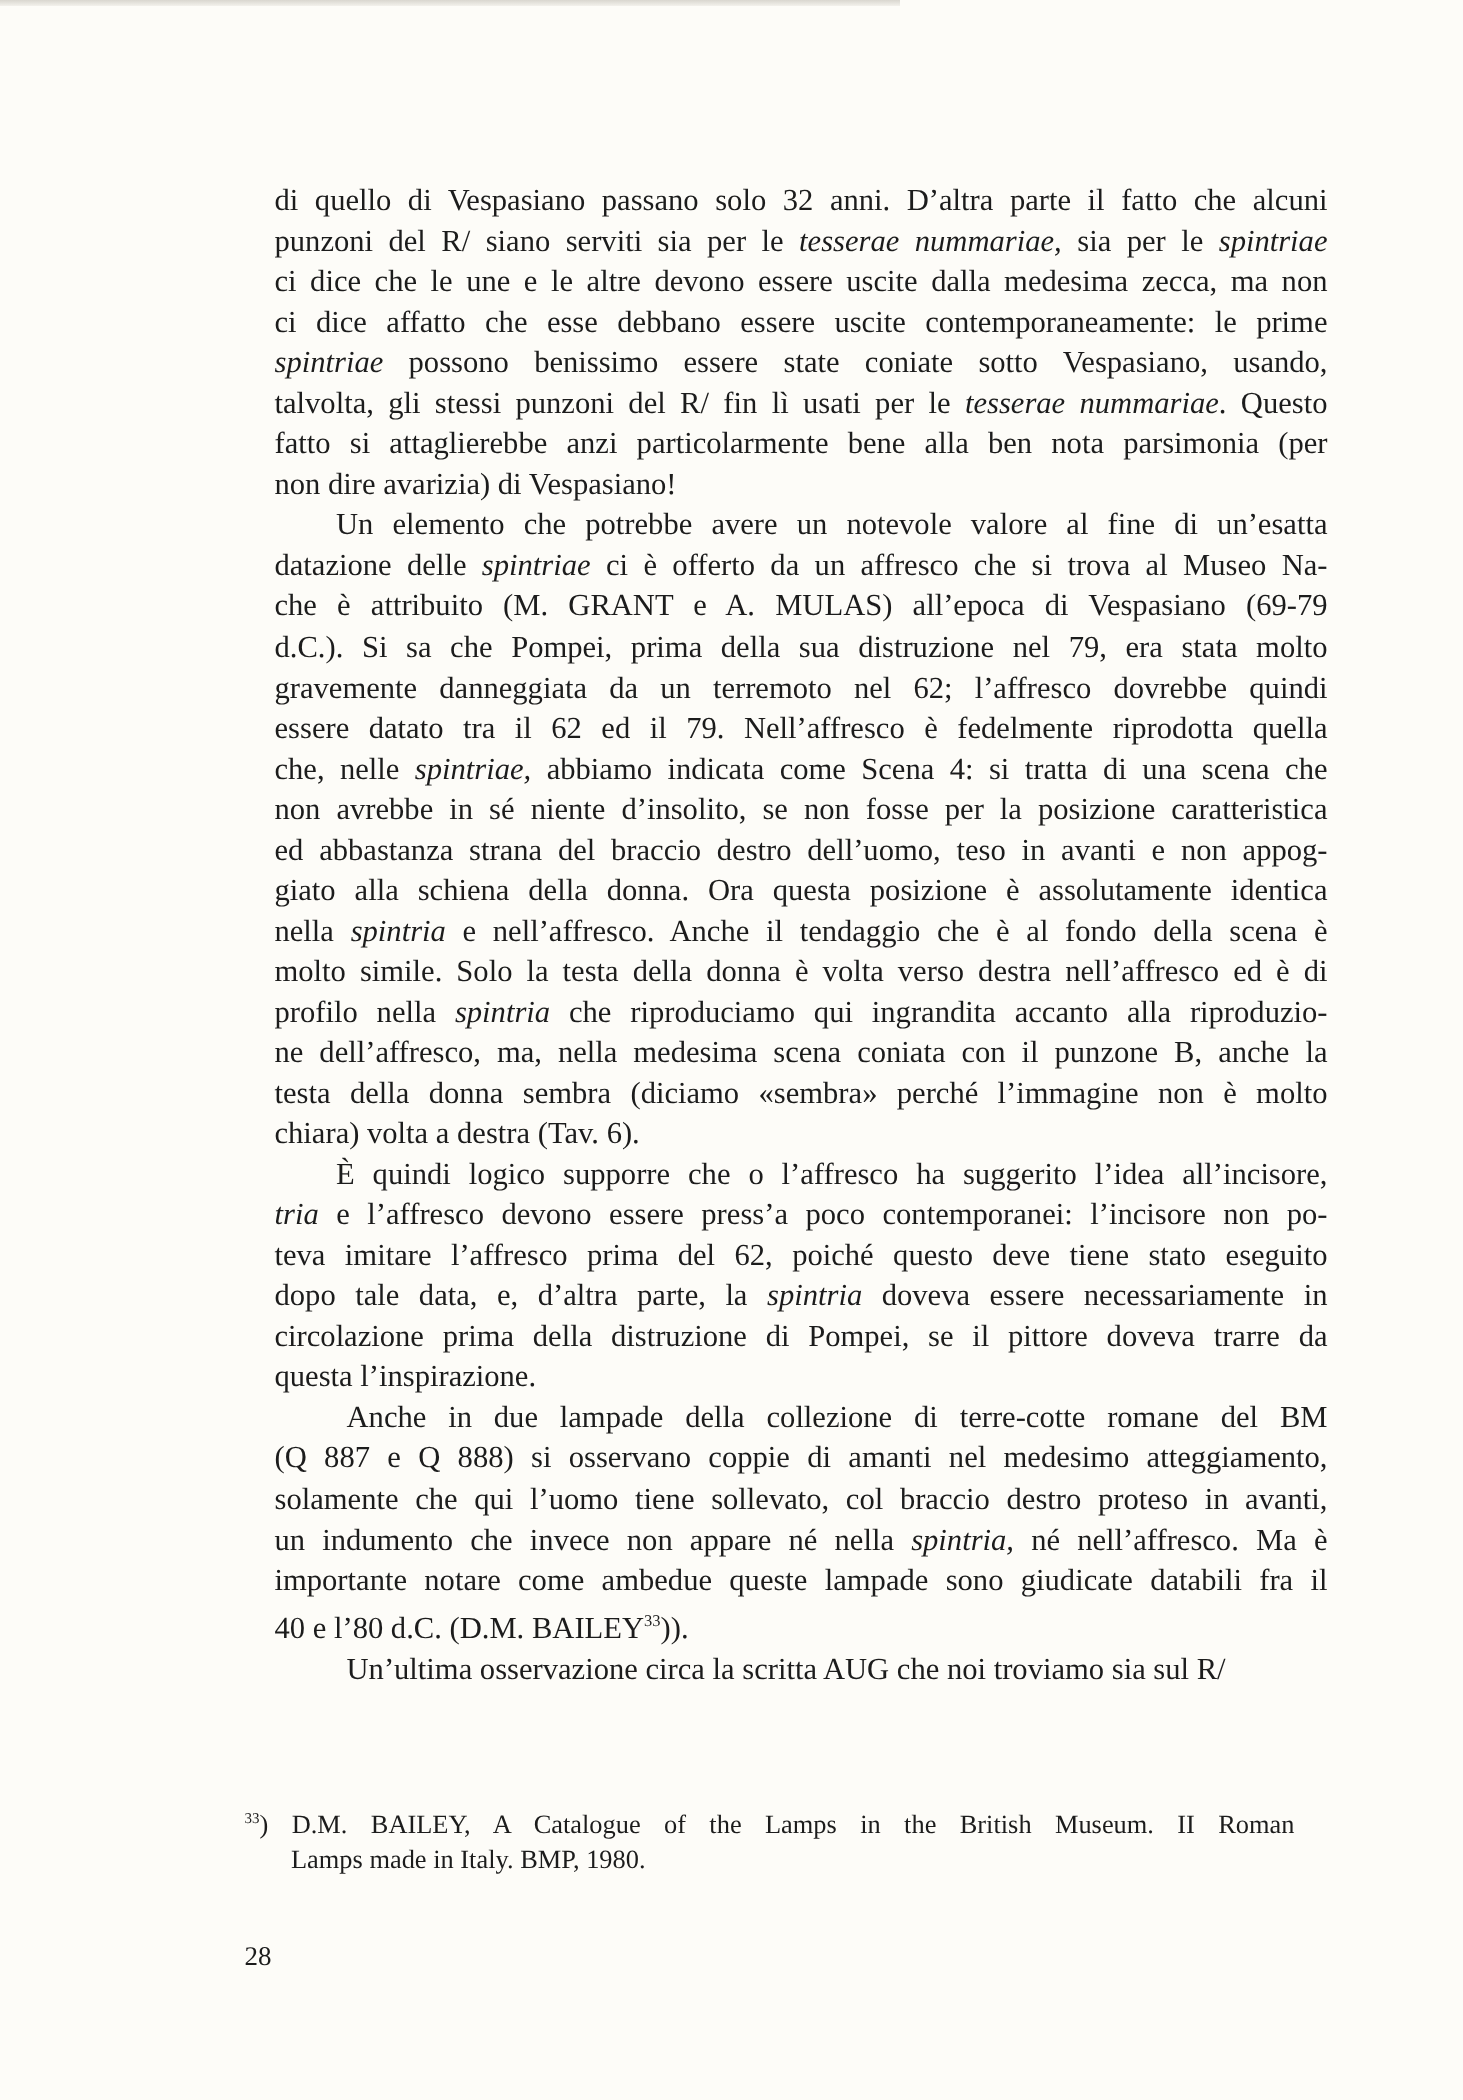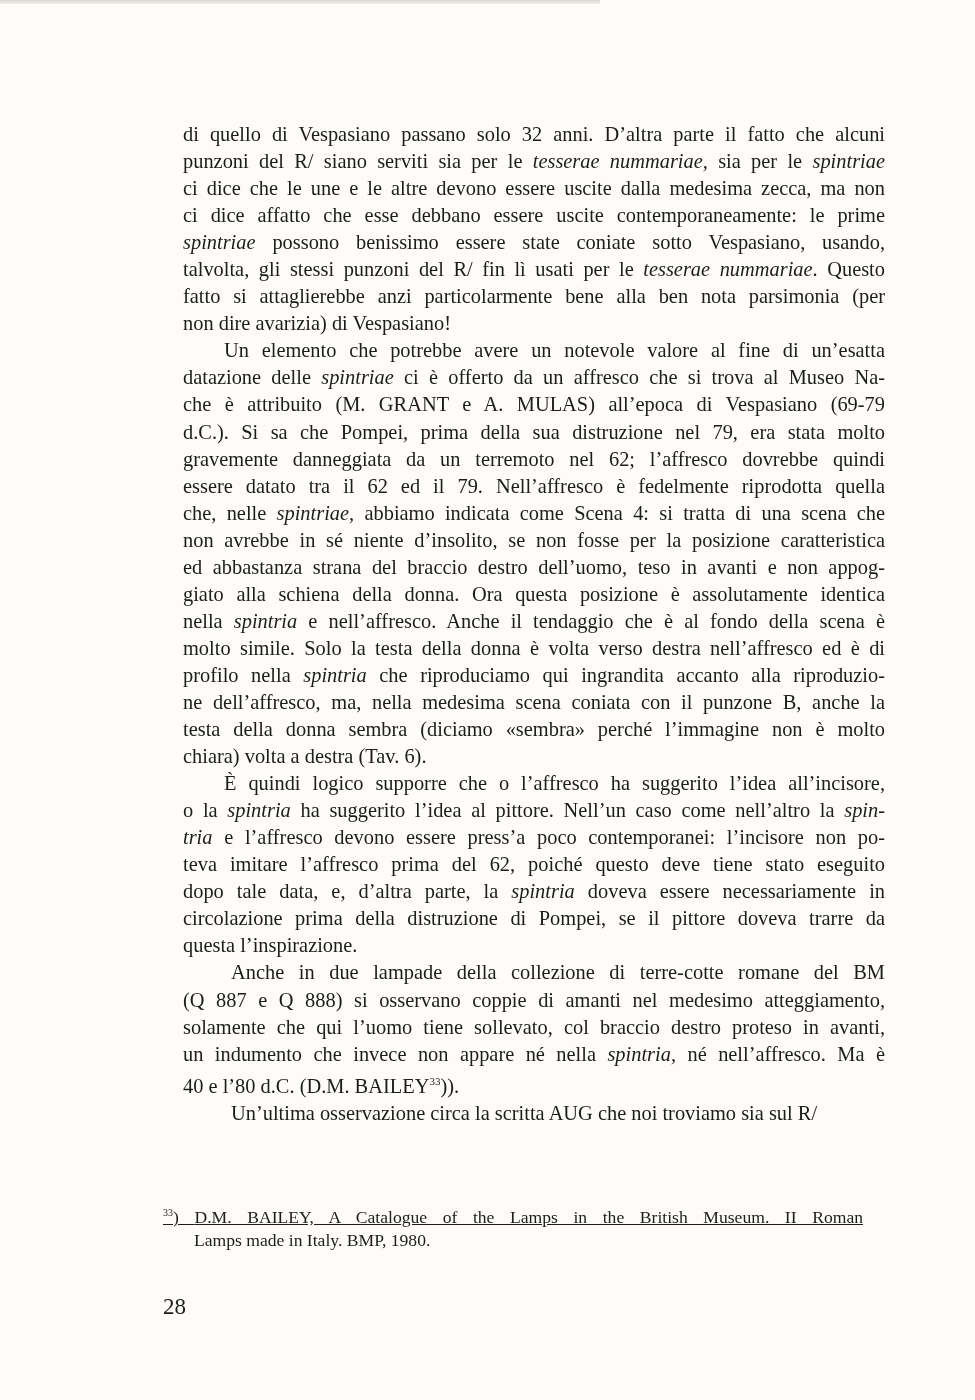--- a/index.html
+++ b/index.html
@@ -57,36 +57,35 @@
     font-size: 17.6px;
     line-height: 23px;
   }
   .fn-line {
     display: block;
     white-space: nowrap;
   }
   .fn-line.first {
     text-align: justify;
     text-align-last: justify;
-    text-decoration: underline;
   }
   .fn-line.cont { padding-left: 31px; }
   .fn-mark {
     font-size: 10px;
     vertical-align: 7px;
   }
   .sup {
     font-size: 11px;
     vertical-align: 8px;
   }
   .page-number {
     position: absolute;
     left: 163px;
     top: 1294px;
-    font-size: 23px;
+    font-size: 18px;
     text-align: right;
   }
 </style>
 </head>
 <body>
 
 <div class="top-edge"></div>
 
 <div class="text-block" id="body-text">
     <div class="para">
@@ -112,32 +111,32 @@
       <span class="line"><span>giato alla schiena della donna. Ora questa posizione è assolutamente identica</span></span>
       <span class="line"><span>nella </span><em>spintria</em><span> e nell’affresco. Anche il tendaggio che è al fondo della scena è</span></span>
       <span class="line"><span>molto simile. Solo la testa della donna è volta verso destra nell’affresco ed è di</span></span>
       <span class="line"><span>profilo nella </span><em>spintria</em><span> che riproduciamo qui ingrandita accanto alla riproduzio-</span></span>
       <span class="line"><span>ne dell’affresco, ma, nella medesima scena coniata con il punzone B, anche la</span></span>
       <span class="line"><span>testa della donna sembra (diciamo «sembra» perché l’immagine non è molto</span></span>
       <span class="line last"><span>chiara) volta a destra (Tav. 6).</span></span>
     </div>
     <div class="para">
       <span class="line indent"><span>È quindi logico supporre che o l’affresco ha suggerito l’idea all’incisore,</span></span>
-      <span class="line"><span>o la </span><em>spintria</em><span> ha suggerito l’idea al pittore. Nell’un caso come nell’altro la </span><em>spin-</em></span>
       <span class="line"><em>tria</em><span> e l’affresco devono essere press’a poco contemporanei: l’incisore non po-</span></span>
       <span class="line"><span>teva imitare l’affresco prima del 62, poiché questo deve tiene stato eseguito</span></span>
       <span class="line"><span>dopo tale data, e, d’altra parte, la </span><em>spintria</em><span> doveva essere necessariamente in</span></span>
       <span class="line"><span>circolazione prima della distruzione di Pompei, se il pittore doveva trarre da</span></span>
       <span class="line last"><span>questa l’inspirazione.</span></span>
     </div>
     <div class="para">
       <span class="line indent-wide"><span>Anche in due lampade della collezione di terre-cotte romane del BM</span></span>
       <span class="line"><span>(Q 887 e Q 888) si osservano coppie di amanti nel medesimo atteggiamento,</span></span>
       <span class="line"><span>solamente che qui l’uomo tiene sollevato, col braccio destro proteso in avanti,</span></span>
       <span class="line"><span>un indumento che invece non appare né nella </span><em>spintria,</em><span> né nell’affresco. Ma è</span></span>
+      <span class="line"><span>importante notare come ambedue queste lampade sono giudicate databili fra il</span></span>
       <span class="line last"><span>40 e l’80 d.C. (D.M. BAILEY</span><span class="sup">33</span><span>)).</span></span>
     </div>
     <div class="para">
       <span class="line last indent-wide"><span>Un’ultima osservazione circa la scritta AUG che noi troviamo sia sul R/</span></span>
     </div>
   </div>
 
 <div class="footnote">
   <span class="fn-line first"><span class="fn-mark">33</span>) <span>D.M. BAILEY, A Catalogue of the Lamps in the British Museum. II Roman</span></span>
   <span class="fn-line cont">Lamps made in Italy. BMP, 1980.</span>

